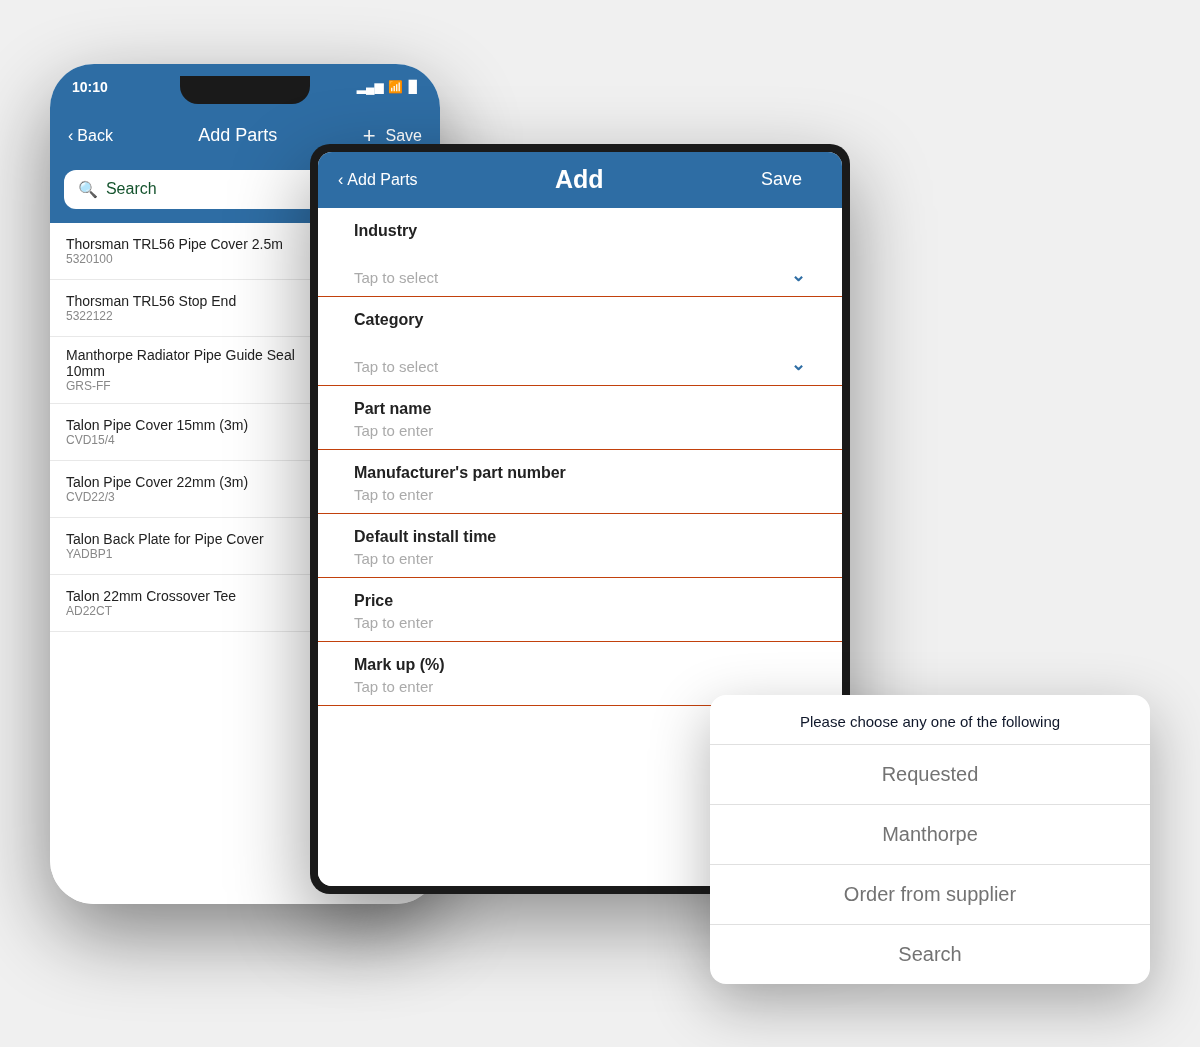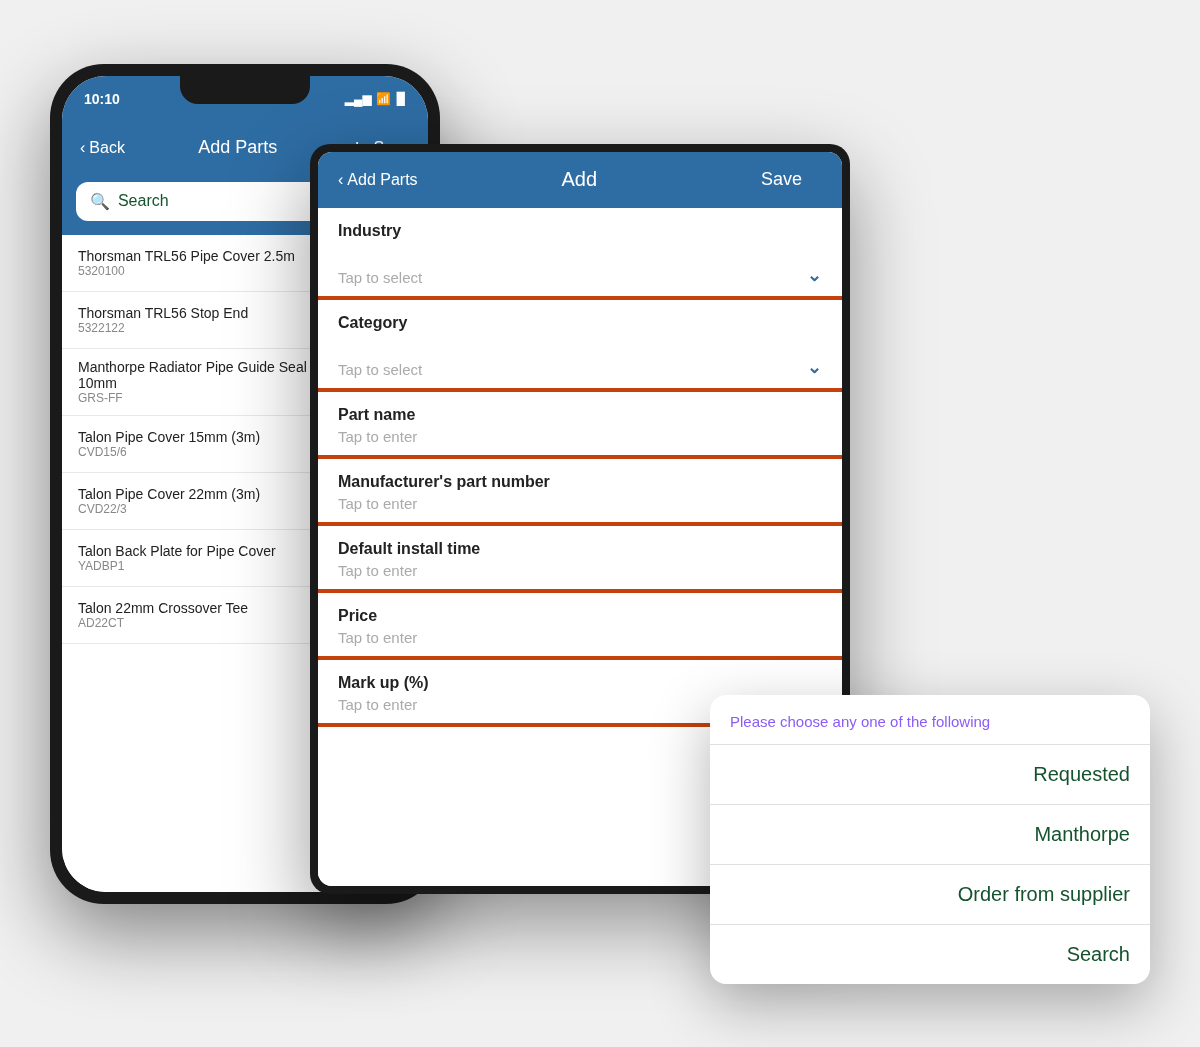--- a/index.html
+++ b/index.html
@@ -28,21 +28,20 @@
     .phone {
       position: absolute;
       left: 0;
       top: 30px;
       width: 390px;
       height: 840px;
       background: #1a1a1a;
       border-radius: 54px;
       box-shadow: 0 30px 80px rgba(0,0,0,0.45);
       z-index: 1;
-      padding: 12px;
     }
 
     .phone-inner {
       width: 100%;
       height: 100%;
       background: #fff;
       border-radius: 44px;
       overflow: hidden;
       display: flex;
       flex-direction: column;
@@ -220,39 +219,39 @@
       justify-content: space-between;
       padding: 0 20px;
       flex-shrink: 0;
     }
 
     .tablet-nav .nav-back {
       font-size: 16px;
     }
 
     .tablet-nav .nav-title {
-      font-size: 20px;
-      font-weight: 400;
+      font-size: 25px;
+      font-weight: 700;
     }
 
     .tablet-nav .nav-save {
       color: #fff;
       font-size: 18px;
     }
 
     .tablet-form {
       flex: 1;
       padding: 0;
       overflow-y: auto;
       background: #fff;
     }
 
     .form-field {
-      padding: 14px 20px 10px;
-      border-bottom: 4px solid #c2410c;
+      padding: 14px 36px 10px;
+      border-bottom: 1px solid #c2410c;
     }
 
     .field-label {
       font-size: 16px;
       font-weight: 600;
       color: #222;
       margin-bottom: 4px;
     }
 
     .field-value {
@@ -281,30 +280,31 @@
       width: 440px;
       background: #fff;
       border-radius: 16px;
       box-shadow: 0 20px 60px rgba(0,0,0,0.3);
       z-index: 10;
       overflow: hidden;
     }
 
     .dialog-title {
       padding: 18px 20px 14px;
+      text-align: center;
       font-size: 15px;
-      color: #8b5cf6;
+      color: #0f172a;
       border-bottom: 1px solid #e0e0e0;
     }
 
     .dialog-option {
       padding: 18px 20px;
-      text-align: right;
+      text-align: center;
       font-size: 20px;
-      color: #14532d;
+      color: #737373;
       border-bottom: 1px solid #e0e0e0;
       cursor: pointer;
     }
 
     .dialog-option:last-child {
       border-bottom: none;
     }
   </style>
 </head>
 <body>
@@ -373,21 +373,21 @@
     </div>
     <div class="qty-control">
       <button class="qty-btn">-</button>
       <div class="qty-val">0</div>
       <button class="qty-btn">+</button>
     </div>
   </div>
           <div class="part-row">
     <div class="part-info">
       <div class="part-name">Talon Pipe Cover 15mm (3m)</div>
-      <div class="part-sku">CVD15/6</div>
+      <div class="part-sku">CVD15/4</div>
     </div>
     <div class="qty-control">
       <button class="qty-btn">-</button>
       <div class="qty-val">0</div>
       <button class="qty-btn">+</button>
     </div>
   </div>
           <div class="part-row">
     <div class="part-info">
       <div class="part-name">Talon Pipe Cover 22mm (3m)</div>

